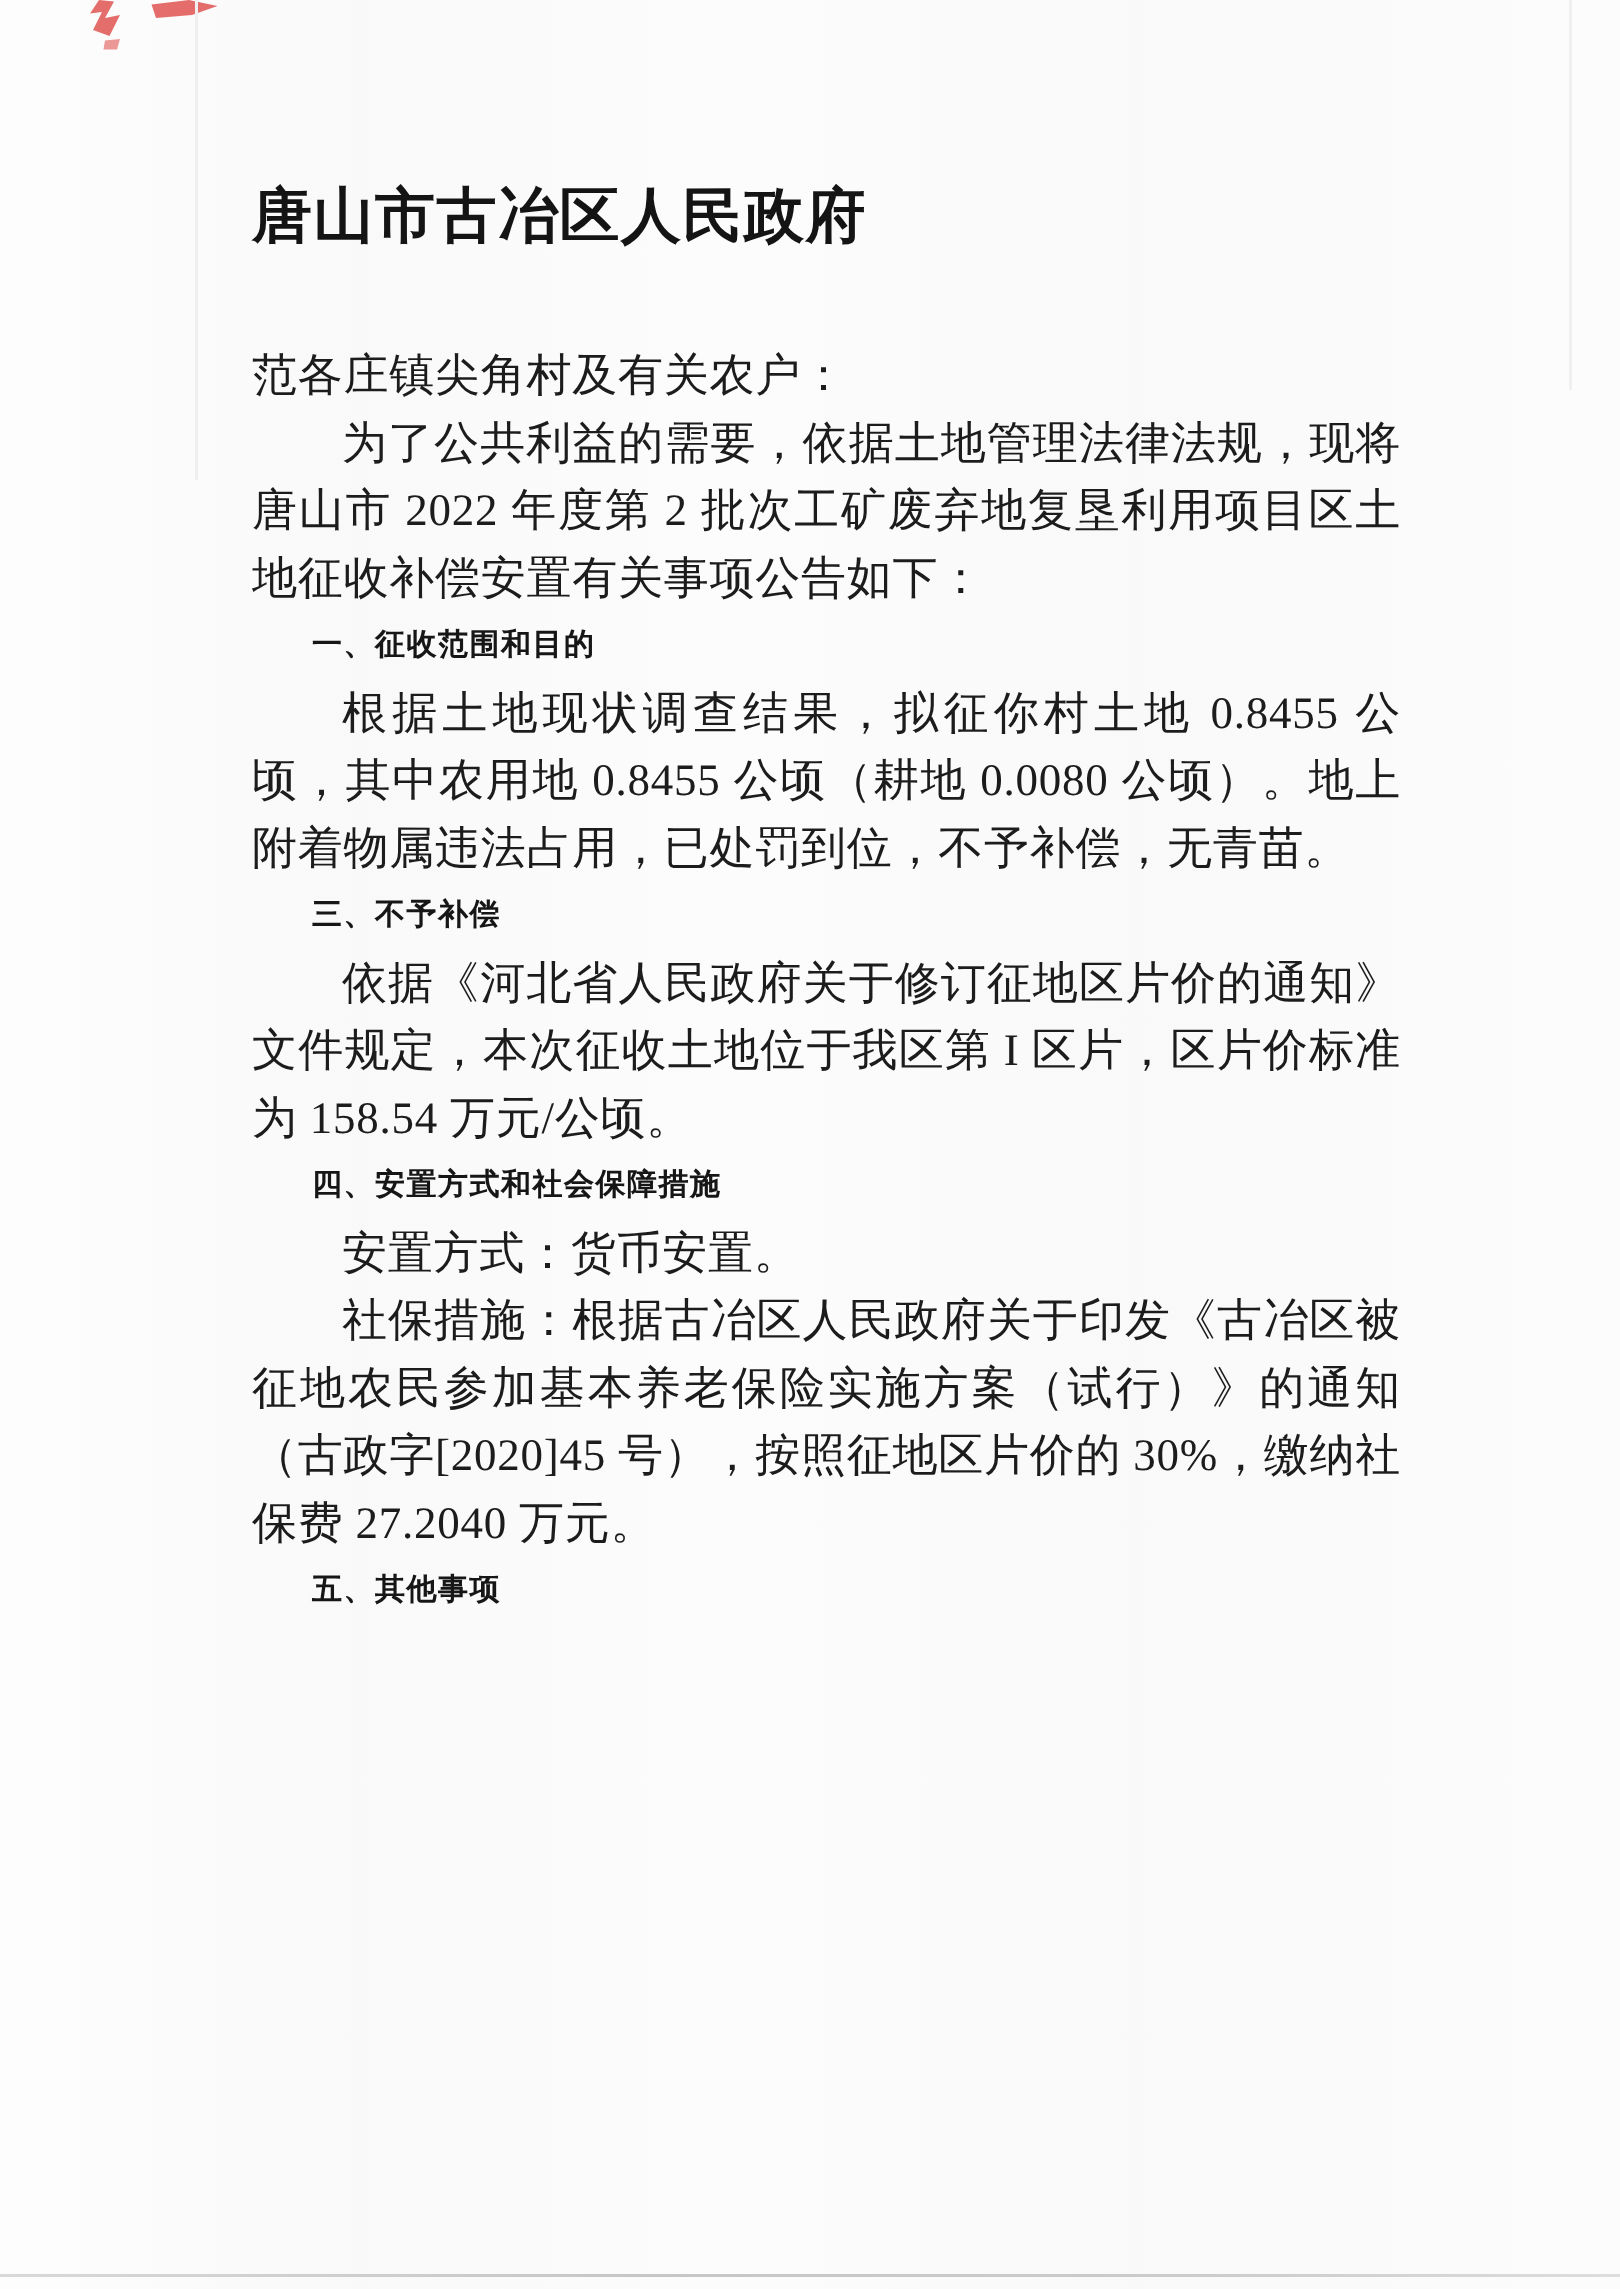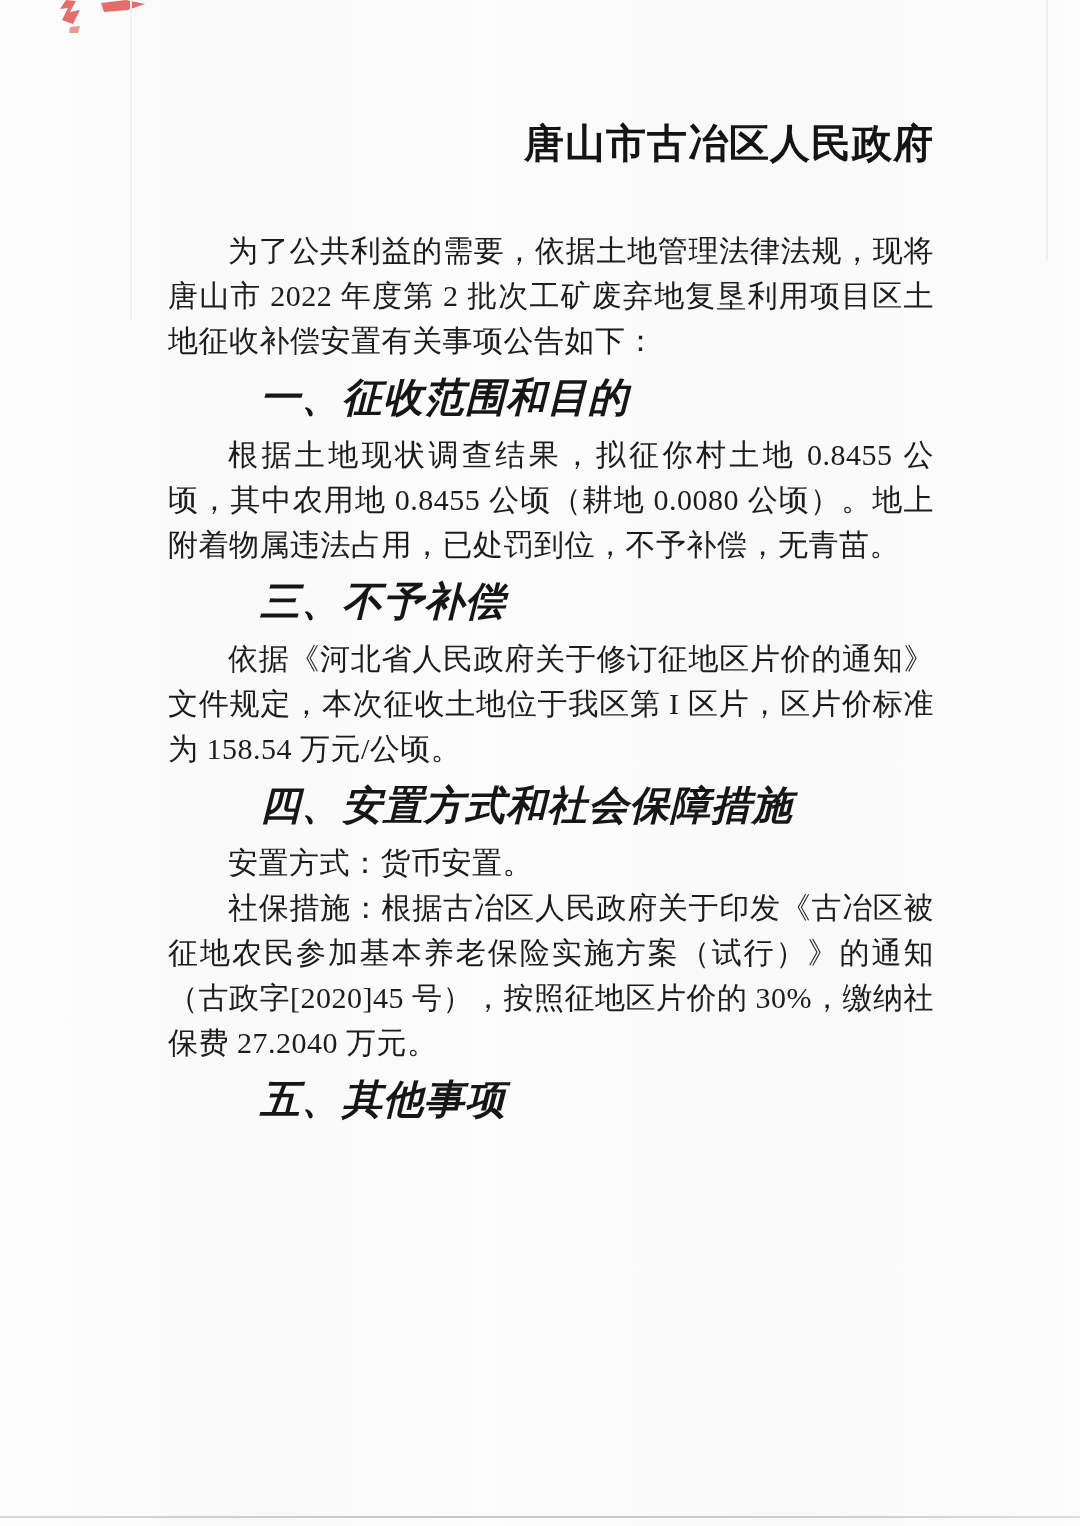--- a/index.html
+++ b/index.html
@@ -32,21 +32,21 @@
     background: #f0f0f1;
   }
   .content {
     position: absolute;
     left: 168px;
     top: 112px;
     width: 766px;
   }
   .doc-title {
     margin: 0;
-    text-align: right;
+    text-align: left;
     font-size: 40px;
     line-height: 64px;
     font-weight: bold;
     letter-spacing: 1px;
     color: #141414;
     font-family: "Liberation Serif", "DejaVu Serif", serif;
   }
   .title-block {
     margin-bottom: 52px;
   }
@@ -56,29 +56,28 @@
     letter-spacing: 0.5px;
     text-align: justify;
   }
   .body-text p {
     margin: 0;
   }
   .para-indent {
     text-indent: 2em;
   }
   .section-heading {
-    margin: 12px;
-    font-size: 40px;
+    margin: 0;
+    font-size: 20px;
     line-height: 45px;
     font-weight: bold;
     color: #161616;
     text-indent: 2em;
     letter-spacing: 1px;
     font-family: "Liberation Sans", "DejaVu Sans", sans-serif;
-    font-style: italic;
   }
   .bottom-edge {
     position: absolute;
     left: 0;
     right: 0;
     top: 1516px;
     height: 2px;
     background: linear-gradient(90deg, #d2d2d2 0%, #bdbdbd 40%, #c4c4c4 75%, #d8d8d8 100%);
     opacity: 0.85;
   }
@@ -100,20 +99,21 @@
   <div class="scan-streak" style="left:1046px; height:260px;"></div>
 
   <div class="content">
 
     <div class="title-block">
       <h1 class="doc-title">唐山市古冶区人民政府</h1>
     </div>
 
     <div class="body-text">
 
+      <p>范各庄镇尖角村及有关农户：</p>
 
       <p class="para-indent">为了公共利益的需要，依据土地管理法律法规，现将唐山市 2022 年度第 2 批次工矿废弃地复垦利用项目区土地征收补偿安置有关事项公告如下：</p>
 
       <h2 class="section-heading">一、征收范围和目的</h2>
 
       <p class="para-indent">根据土地现状调查结果，拟征你村土地 0.8455 公顷，其中农用地 0.8455 公顷（耕地 0.0080 公顷）。地上附着物属违法占用，已处罚到位，不予补偿，无青苗。</p>
 
       <h2 class="section-heading">三、不予补偿</h2>
       <p class="para-indent">依据《河北省人民政府关于修订征地区片价的通知》文件规定，本次征收土地位于我区第 I 区片，区片价标准为 158.54 万元/公顷。</p>
 

